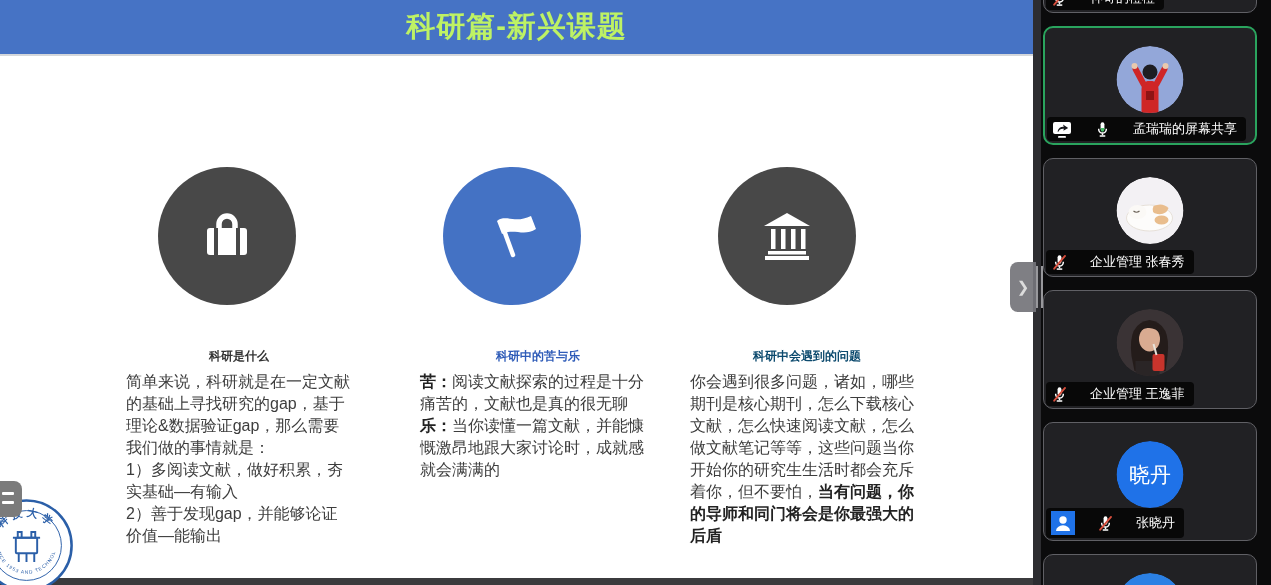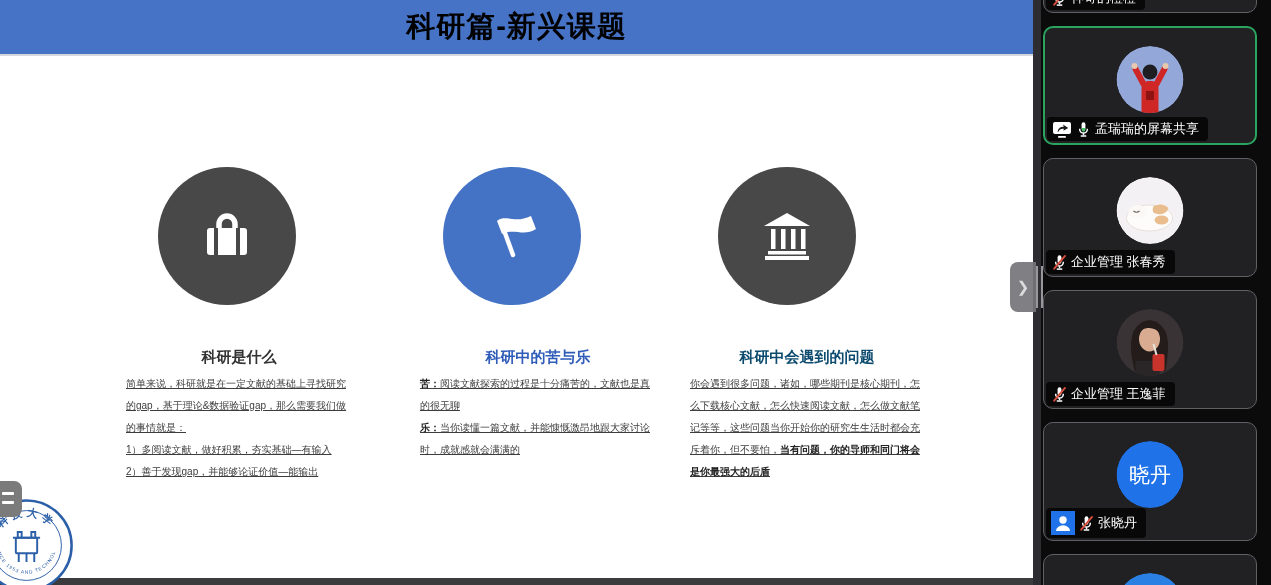--- a/index.html
+++ b/index.html
@@ -3,33 +3,33 @@
 <meta charset="utf-8">
 <style>
   html,body{margin:0;padding:0;background:#060606;}
   .screen{position:relative;width:1271px;height:585px;background:#060606;overflow:hidden;
           font-family:"Liberation Sans","DejaVu Sans",sans-serif;}
 
   
   .slide{position:absolute;left:0;top:0;width:1033px;height:585px;background:#fff;overflow:hidden;}
   .titlebar{position:absolute;top:0;left:0;right:0;height:54px;background:#4673c5;
             border-bottom:2px solid #d4d7db;display:flex;align-items:center;justify-content:center;}
-  .titlebar h1{margin:0;color:#000000;font-size:29px;font-weight:bold;letter-spacing:1px;}
+  .titlebar h1{margin:0;color:#bef264;font-size:29px;font-weight:bold;letter-spacing:1px;}
 
   .topic-col{position:absolute;top:167px;}
   .topic-col.c1{left:126px;width:226px;}
   .topic-col.c2{left:420px;width:236px;}
   .topic-col.c3{left:690px;width:234px;}
   .topic-circle{width:138px;height:138px;border-radius:50%;margin:0 auto;
                 display:flex;align-items:center;justify-content:center;}
   .c1 .topic-circle{transform:translateX(-12px);}
   .c2 .topic-circle{transform:translateX(-26px);}
   .c3 .topic-circle{transform:translateX(-20px);}
-  .topic-heading{margin-top:43px;text-align:center;font-size:15px;font-weight:bold;color:#333;}
-  .topic-body{margin-top:6px;font-size:10px;line-height:22px;color:#3d3d3d;text-decoration:underline;}
+  .topic-heading{margin-top:43px;text-align:center;font-size:12px;font-weight:bold;color:#333;}
+  .topic-body{margin-top:6px;font-size:16px;line-height:22px;color:#3d3d3d;}
   .topic-body b{color:#222;}
 
   .bottom-strip{position:absolute;left:0;bottom:0;width:100%;height:7px;background:#3b3b3d;}
 
   .float-handle{position:absolute;left:-8px;top:481px;width:30px;height:36px;background:#7b7b7b;
                 border-radius:8px;z-index:6;}
   .float-handle i{position:absolute;left:10px;width:12px;height:3px;background:#fff;border-radius:1px;}
   .float-handle i:first-child{top:11px;} .float-handle i:last-child{top:20px;}
 
   .uni-logo{position:absolute;left:-22px;top:497px;width:97px;height:97px;z-index:5;}
@@ -44,21 +44,21 @@
   
   .sidebar{position:absolute;left:1033px;top:0;width:238px;height:585px;background:#0b0b0c;}
   .sidebar .edge{position:absolute;left:0;top:0;width:8px;height:100%;background:#2d2d31;}
   .tiles{position:absolute;left:10px;top:-106px;width:214px;display:flex;flex-direction:column;gap:13px;}
   .tile{position:relative;height:119px;background:#212124;border:1px solid #606065;
         border-radius:10px;box-sizing:border-box;overflow:hidden;cursor:pointer;}
   .tile.active{border:2px solid #2aa45e;}
   .avatar{position:absolute;left:50%;top:18px;transform:translateX(-50%);
           width:67px;height:67px;border-radius:50%;overflow:hidden;}
   .avatar svg{display:block;}
-  .name-label{position:absolute;left:2px;bottom:2px;display:flex;align-items:center;gap:3px;
+  .name-label{position:absolute;left:2px;bottom:2px;display:flex;align-items:center;gap:22px;
               background:rgba(3,3,3,.82);padding:3px 9px 3px 5px;border-radius:4px;color:#fff;
               font-size:13px;white-space:nowrap;}
   .name-label .ic{display:flex;align-items:center;}
 </style>
 </head>
 <body>
 
 <div class="screen">
 
   <div class="slide">

